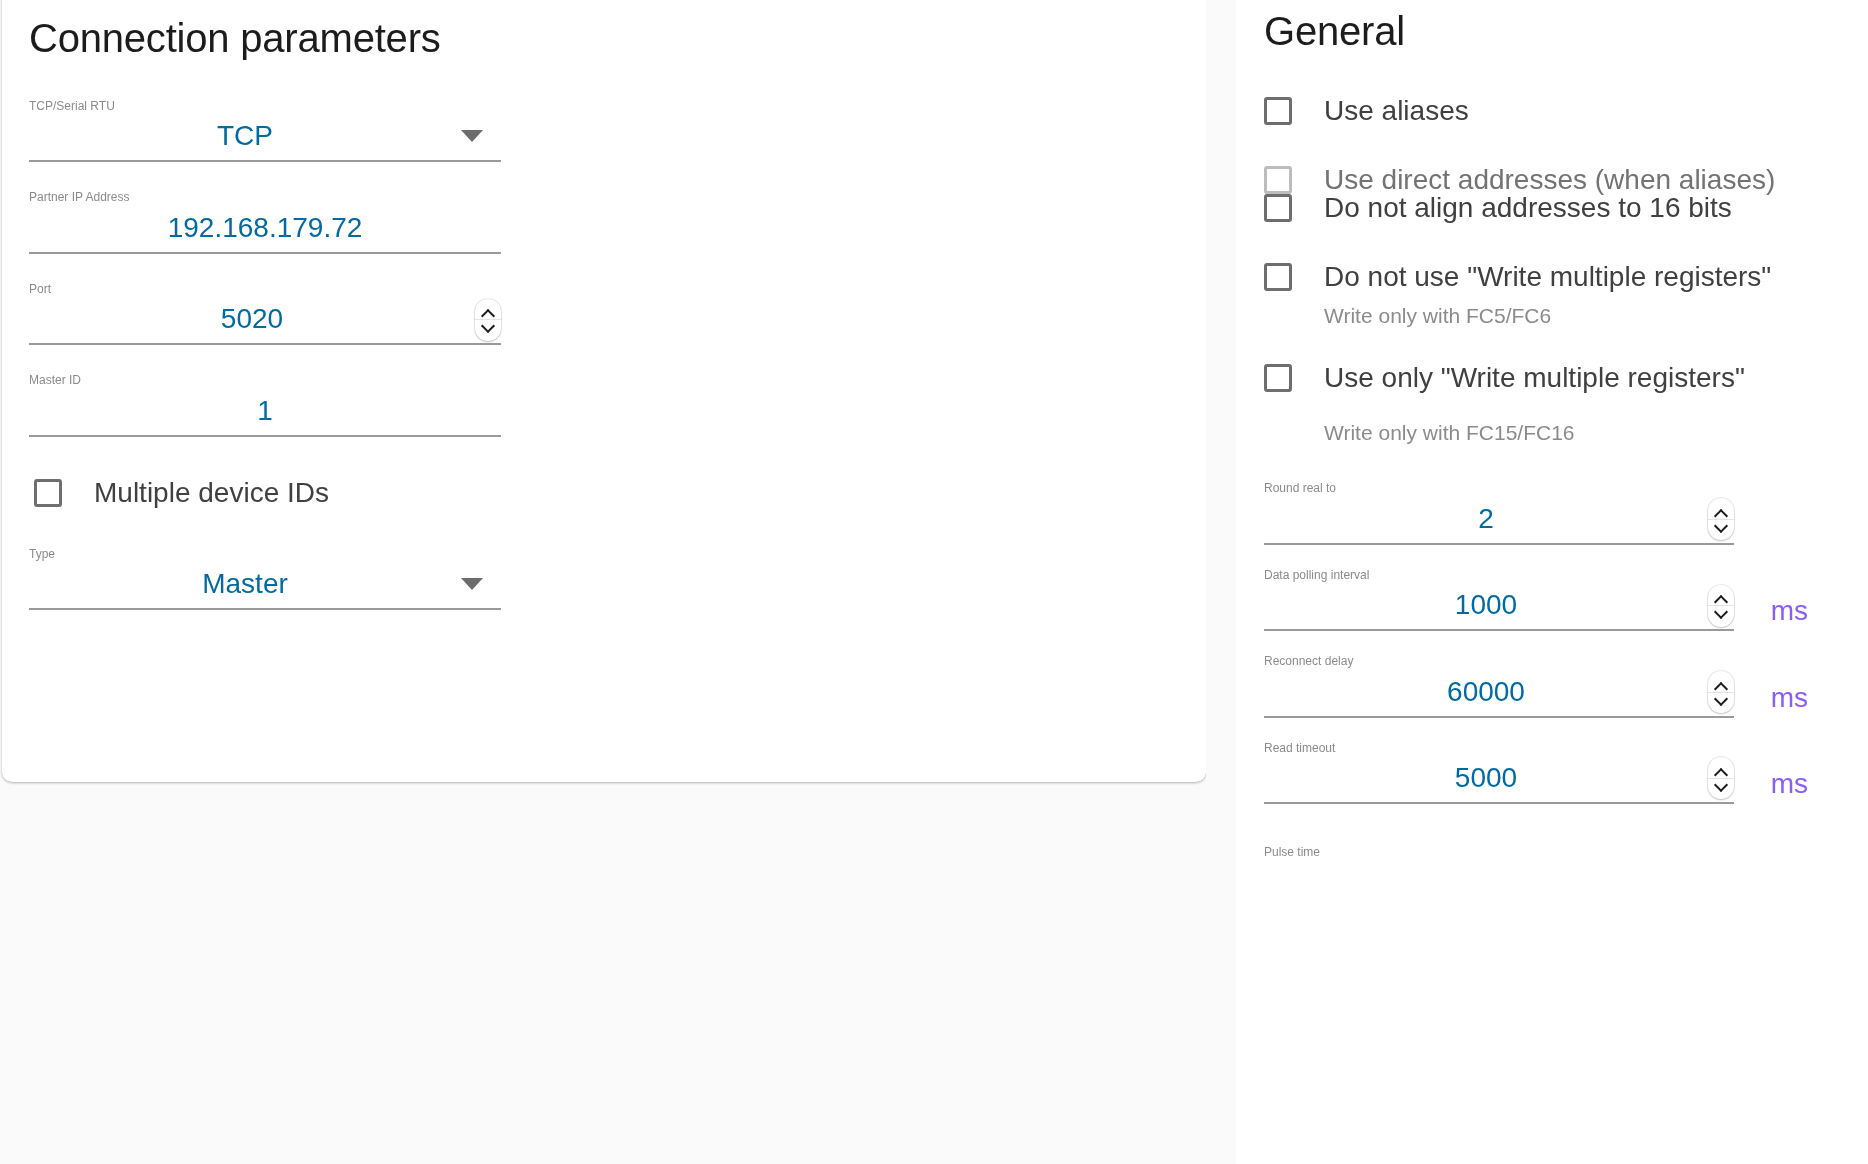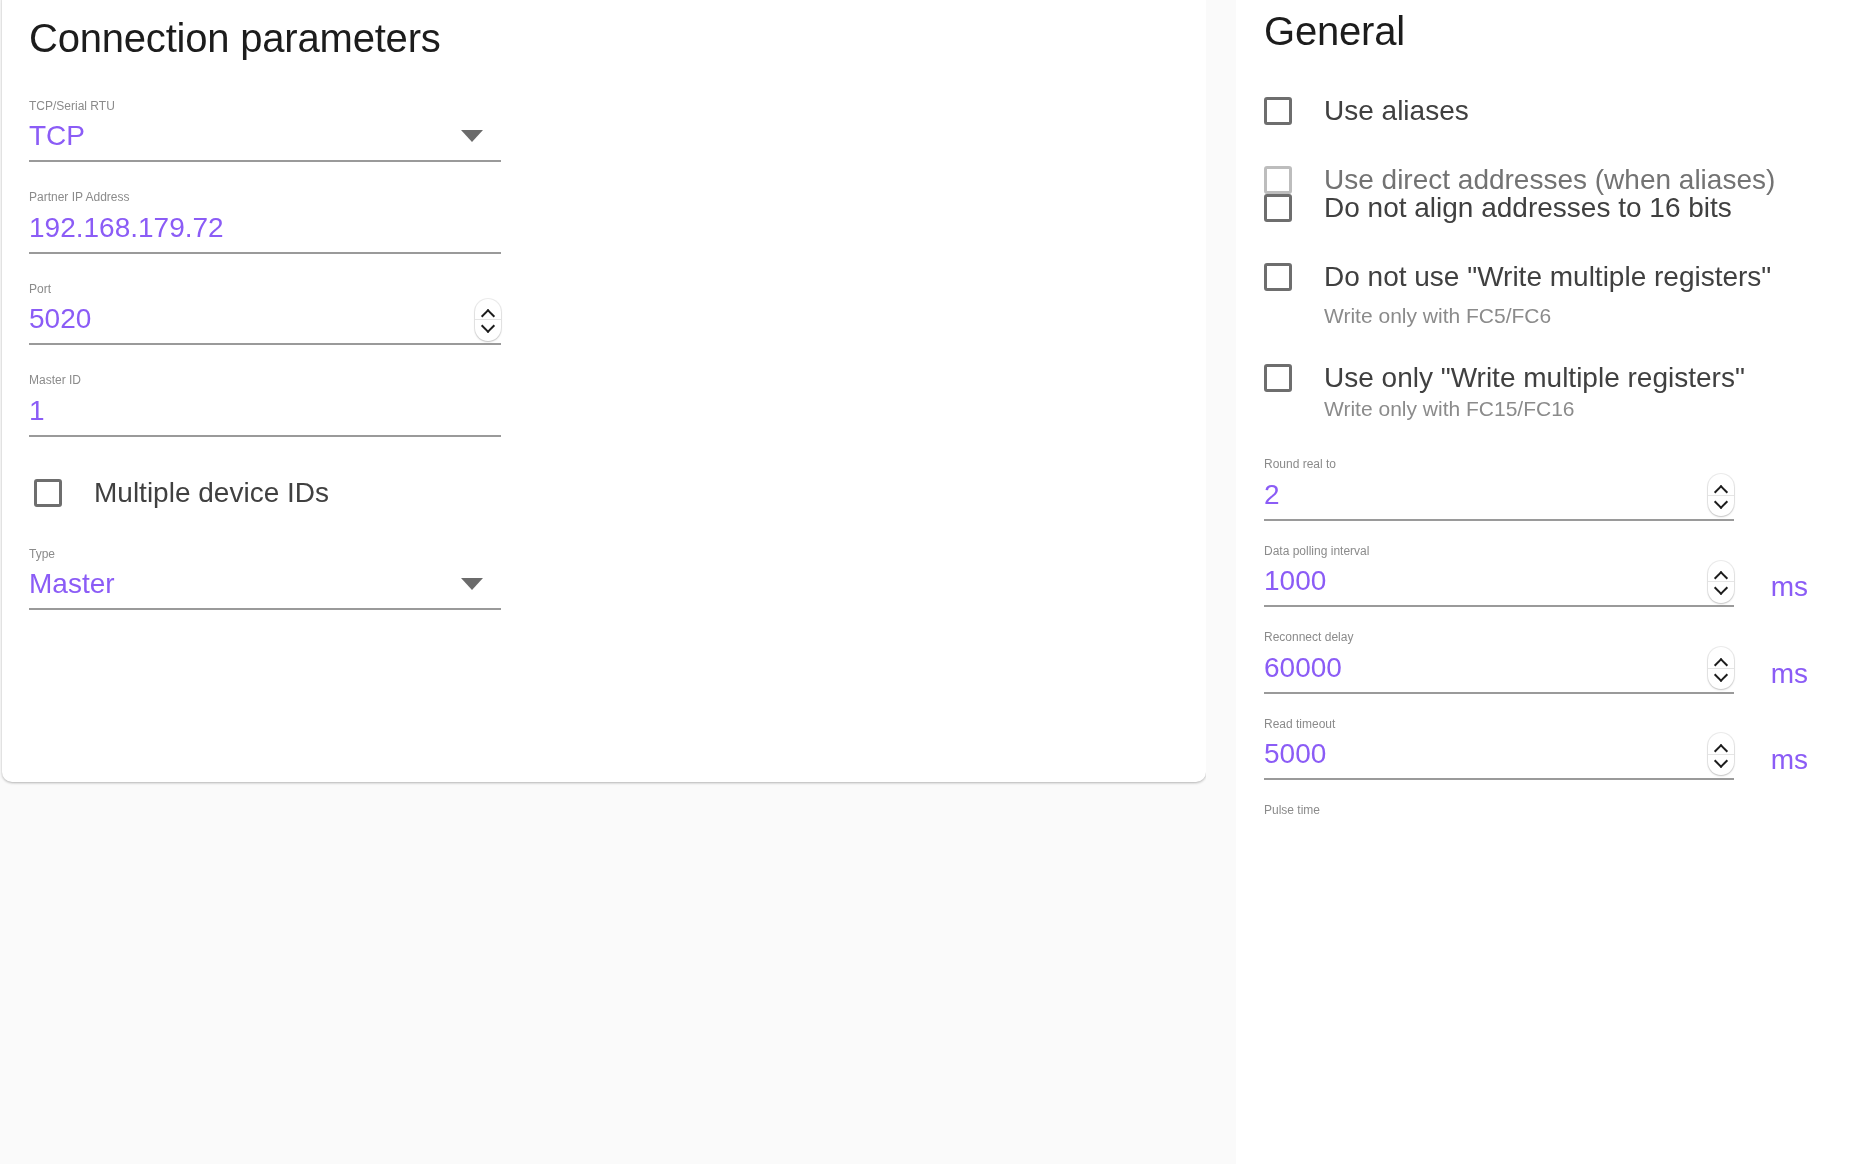--- a/index.html
+++ b/index.html
@@ -65,25 +65,26 @@
     position: relative;
     display: flex;
     align-items: center;
     border-bottom: 2px solid #9a9a9a;
     height: 46px;
   }
 
   .field-value {
     flex: 1 1 auto;
     font-size: 28px;
-    color: #8b5cf6;
+    color: #0369a1;
     line-height: 1;
     padding-bottom: 4px;
     white-space: nowrap;
     overflow: hidden;
+    text-align: center;
   }
 
   
   .caret {
     width: 0; height: 0;
     border-left: 11px solid transparent;
     border-right: 11px solid transparent;
     border-top: 12px solid #6b6b6b;
     margin-right: 18px;
     margin-bottom: 4px;
@@ -281,21 +282,21 @@
         <div>
           <div class="check-label">Do not use "Write multiple registers"</div>
           <div class="check-hint" style="margin-top:12px;">Write only with FC5/FC6</div>
         </div>
       </div>
 
       <div class="check-row" style="margin-top:36px; gap:32px;">
         <div class="checkbox"></div>
         <div>
           <div class="check-label">Use only "Write multiple registers"</div>
-          <div class="check-hint" style="margin-top:4px;">Write only with FC15/FC16</div>
+          <div class="check-hint" style="margin-top:28px;">Write only with FC15/FC16</div>
         </div>
       </div>
 
       <div class="rfield" style="margin-top:36px;">
         <div class="field-label">Round real to</div>
         <div class="field-box">
           <div class="field-value">2</div>
           <div class="spinner">
             <div class="chev up"></div>
             <div class="divider"></div>
@@ -336,20 +337,20 @@
           <div class="field-value">5000</div>
           <div class="spinner">
             <div class="chev up"></div>
             <div class="divider"></div>
             <div class="chev down"></div>
           </div>
         </div>
         <div class="unit" style="position:absolute; right:-74px; bottom:4px; padding:0;">ms</div>
       </div>
 
-      <div class="rfield" style="margin-top:23px;">
+      <div class="rfield" style="margin-top:41px;">
         <div class="field-label">Pulse time</div>
       </div>
 
     </div>
   </div>
 
 </div>
 
 </body></html>

